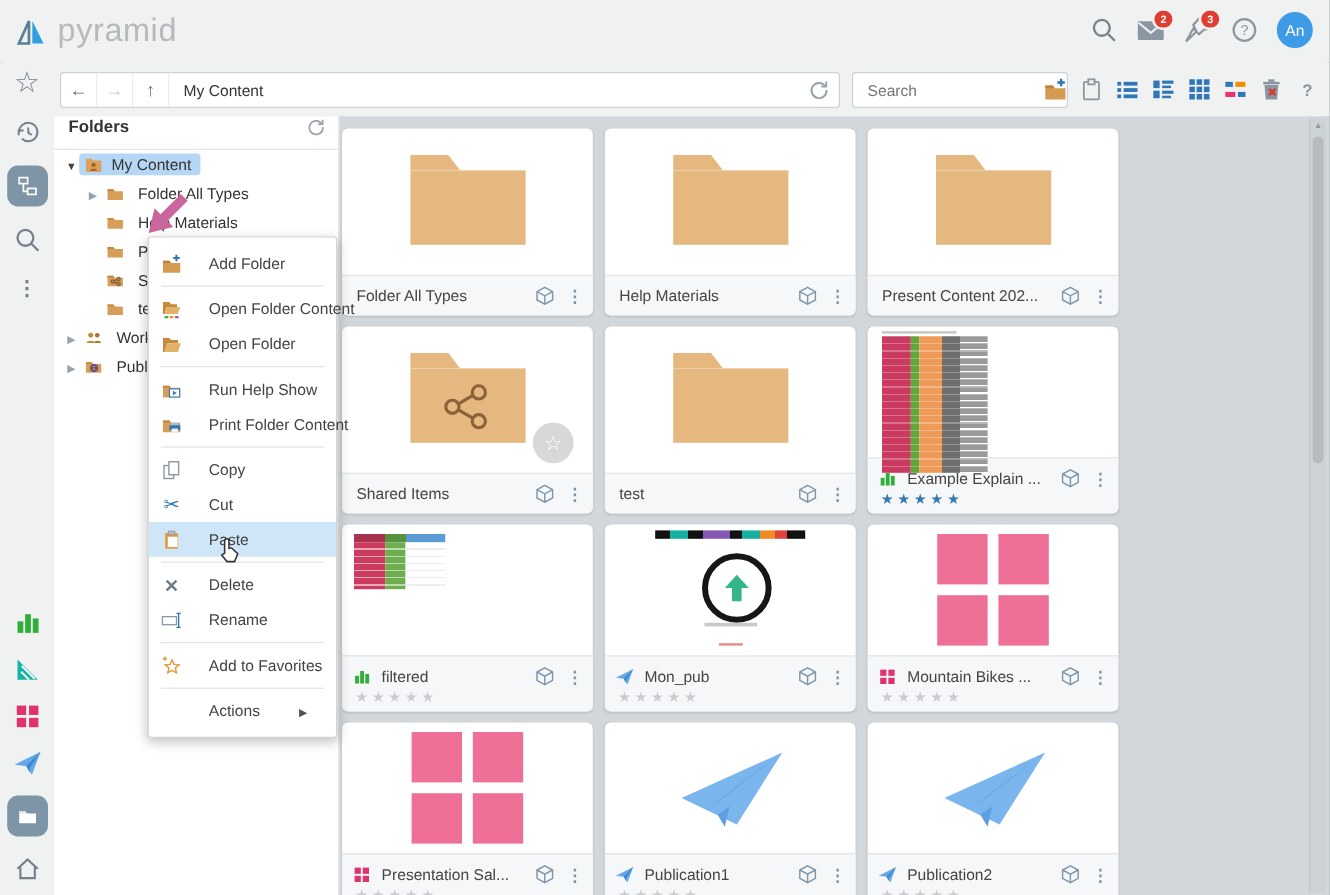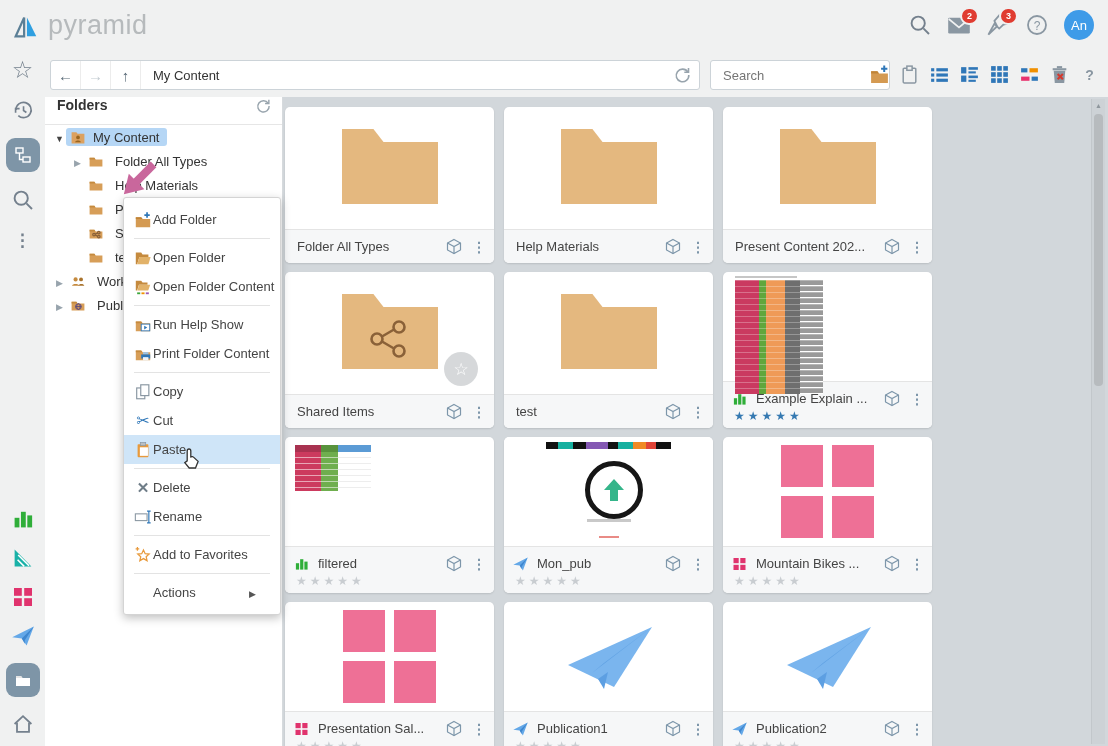--- a/index.html
+++ b/index.html
@@ -94,21 +94,21 @@
              display:flex;align-items:center;justify-content:center}
   .pub .cap{position:absolute;left:50%;top:82px;margin-left:-22px;width:44px;height:3px;background:#c9c9c9}
   .pub .red{position:absolute;left:50%;bottom:8px;margin-left:-10px;width:20px;height:2px;background:#e98b86}
 
   .sqs{display:grid;grid-template-columns:42px 42px;grid-template-rows:42px 42px;gap:9px}
   .sqs div{background:#ee7096}
 
   
   #menu{position:absolute;left:123px;top:197px;width:156px;background:#fff;border:1px solid #d4d4d4;
         border-radius:3px;box-shadow:0 3px 10px rgba(0,0,0,.25);padding:7px 0;z-index:10}
-  .mitem{height:29px;display:flex;align-items:center;padding:0 24px 0 10px;font-size:13px;color:#444;gap:1px}
+  .mitem{height:29px;display:flex;align-items:center;padding:0 24px 0 10px;font-size:13px;color:#444;gap:22px}
   .mitem.hl{background:#cfe5f8}
   .mic{width:18px;height:18px;flex:none}
   .mlabel{flex:1;white-space:nowrap}
   .msep{height:1px;background:#e3e3e3;margin:4px 10px}
   .marrow{flex:none}
 
   
   #vsb{position:absolute;top:2px;bottom:2px;right:3px;width:13px;background:#cdd2d6;border-left:1px solid #c2c7cb}
   #vsb .up{height:12px;text-align:center;font-size:7px;color:#8f979d;line-height:13px}
   #vsb .th{position:absolute;left:2px;right:2px;top:15px;height:272px;background:#b7bbbe;border-radius:4px}
@@ -787,37 +787,37 @@
           <path d="M2 7h6l1.5 2H2z" fill="#c08438"></path>
           <path d="M14.5 1.5v6M11.5 4.5h6" stroke="#2f77b8" stroke-width="1.9"></path>
         </svg>
       </span>
       <span class="mlabel">Add Folder</span>
     </div>
     <div class="msep"></div>
     <div class="mitem">
       <span class="mic ic">
         <svg viewBox="0 0 20 20">
-          <path d="M2 4h6l1.5 2H16v3H6l-2.5 8H2z" fill="#c58a3e"></path>
-          <path d="M6 9h12.5L16 17H3.5z" fill="#e2b269"></path>
-        </svg>
-      </span>
-      <span class="mlabel">Open Folder</span>
-    </div>
-    <div class="mitem">
-      <span class="mic ic">
-        <svg viewBox="0 0 20 20">
           <path d="M2 3h6l1.5 2H15v2.5H5.5L3.5 14H2z" fill="#c58a3e"></path>
           <path d="M5.5 7.5H18L15.8 14H3.8z" fill="#e2b269"></path>
           <rect x="3.5" y="16" width="3.4" height="2" fill="#3da63d"></rect>
           <rect x="8.3" y="16" width="3.4" height="2" fill="#f09000"></rect>
           <rect x="13.1" y="16" width="3.4" height="2" fill="#9b59b6"></rect>
         </svg>
       </span>
       <span class="mlabel">Open Folder Content</span>
+    </div>
+    <div class="mitem">
+      <span class="mic ic">
+        <svg viewBox="0 0 20 20">
+          <path d="M2 4h6l1.5 2H16v3H6l-2.5 8H2z" fill="#c58a3e"></path>
+          <path d="M6 9h12.5L16 17H3.5z" fill="#e2b269"></path>
+        </svg>
+      </span>
+      <span class="mlabel">Open Folder</span>
     </div>
     <div class="msep"></div>
     <div class="mitem">
       <span class="mic ic">
         <svg viewBox="0 0 20 20">
           <path d="M2 6h6l1.5 2H18v9H2z" fill="#d79e58"></path>
           <path d="M2 6h6l1.5 2H2z" fill="#c58a3e"></path>
           <rect x="8" y="9" width="9.5" height="7.5" fill="#fff" stroke="#2f77b8"></rect>
           <path d="M11.3 10.7l3.4 2.1-3.4 2.1z" fill="#2f77b8"></path>
         </svg>

